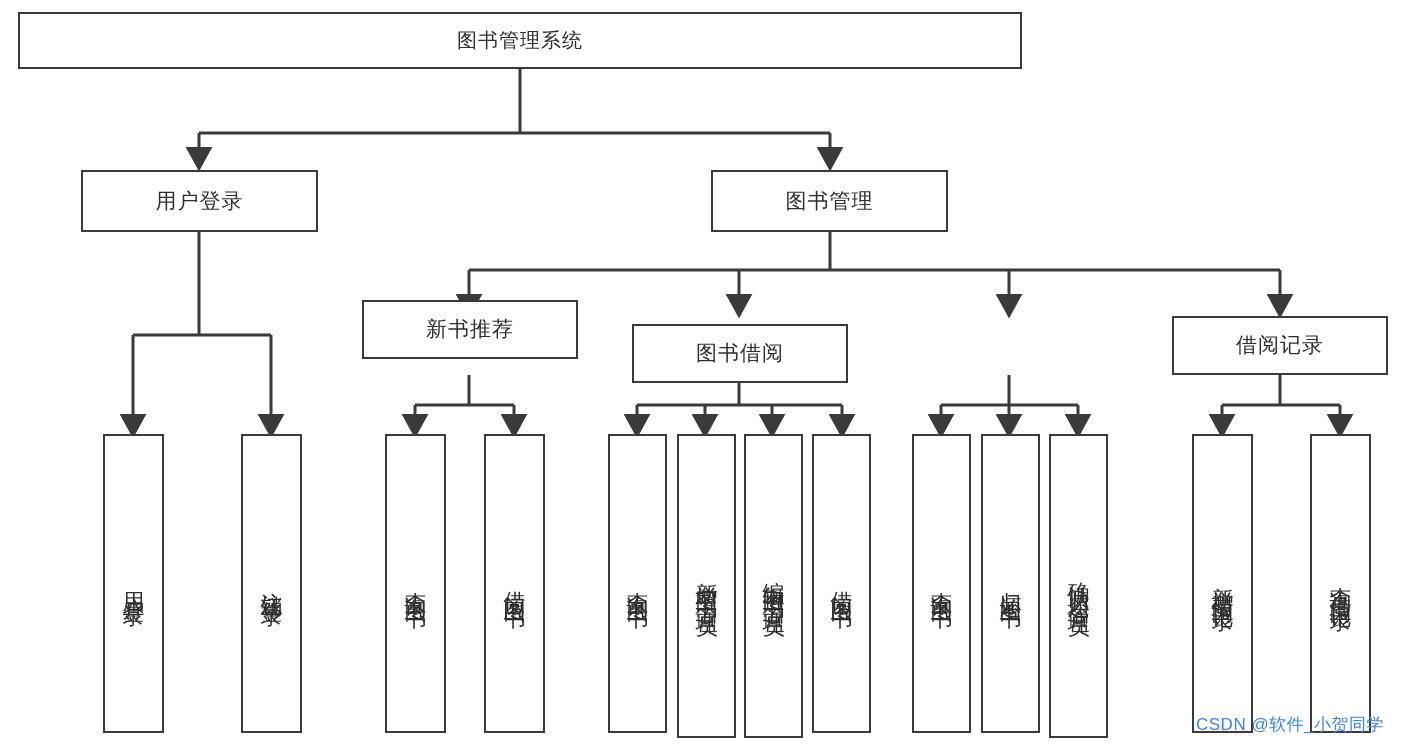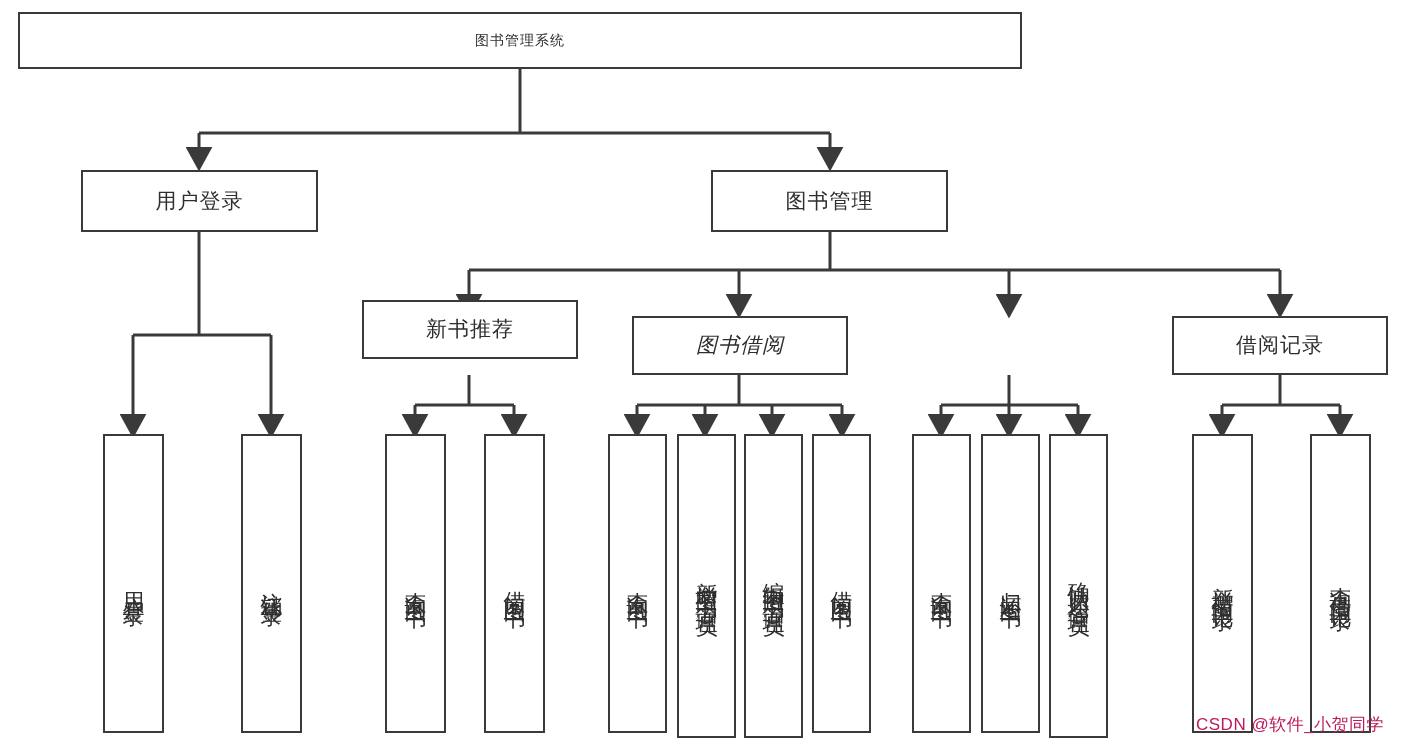--- a/index.html
+++ b/index.html
@@ -34,38 +34,38 @@
     display:block;
     color:#2e2e2e;
     letter-spacing:1px;
     line-height:1.25;
   }
   
   .node.horiz .label{
     font-size:21px;
     white-space:nowrap;
   }
-  .node.root .label{ font-size:14px; }
+  .node.root .label{ font-size:20px; }
   
   .node.vert{
     align-items:center;
     justify-content:center;
   }
   .node.vert .label{
     writing-mode:vertical-rl;
     text-orientation:upright;
     font-size:22px;
     letter-spacing:5px;
     line-height:1;
     white-space:nowrap;
   }
   .watermark{
     position:absolute;
     font-size:17px;
-    color:#be185d;
+    color:#3b82f6;
     white-space:nowrap;
     letter-spacing:0.5px;
     pointer-events:none;
   }
 </style>
 </head>
 <body>
 
 <div id="canvas">
 
@@ -128,21 +128,21 @@
   </div>
 
   <div class="node horiz" style="left:711px; top:170px; width:237px; height:62px;">
     <span class="label">图书管理</span>
   </div>
 
   <div class="node horiz" style="left:362px; top:300px; width:216px; height:59px;">
     <span class="label">新书推荐</span>
   </div>
 
-  <div class="node horiz" style="left:632px; top:316px; width:216px; height:59px;font-style:italic;">
+  <div class="node horiz" style="left:632px; top:324px; width:216px; height:59px;">
     <span class="label">图书借阅</span>
   </div>
 
 
   <div class="node horiz" style="left:1172px; top:316px; width:216px; height:59px;">
     <span class="label">借阅记录</span>
   </div>
 
   <div class="node vert" style="left:103px; top:434px; width:61px; height:299px;">
     <span class="label">用户登录</span>

